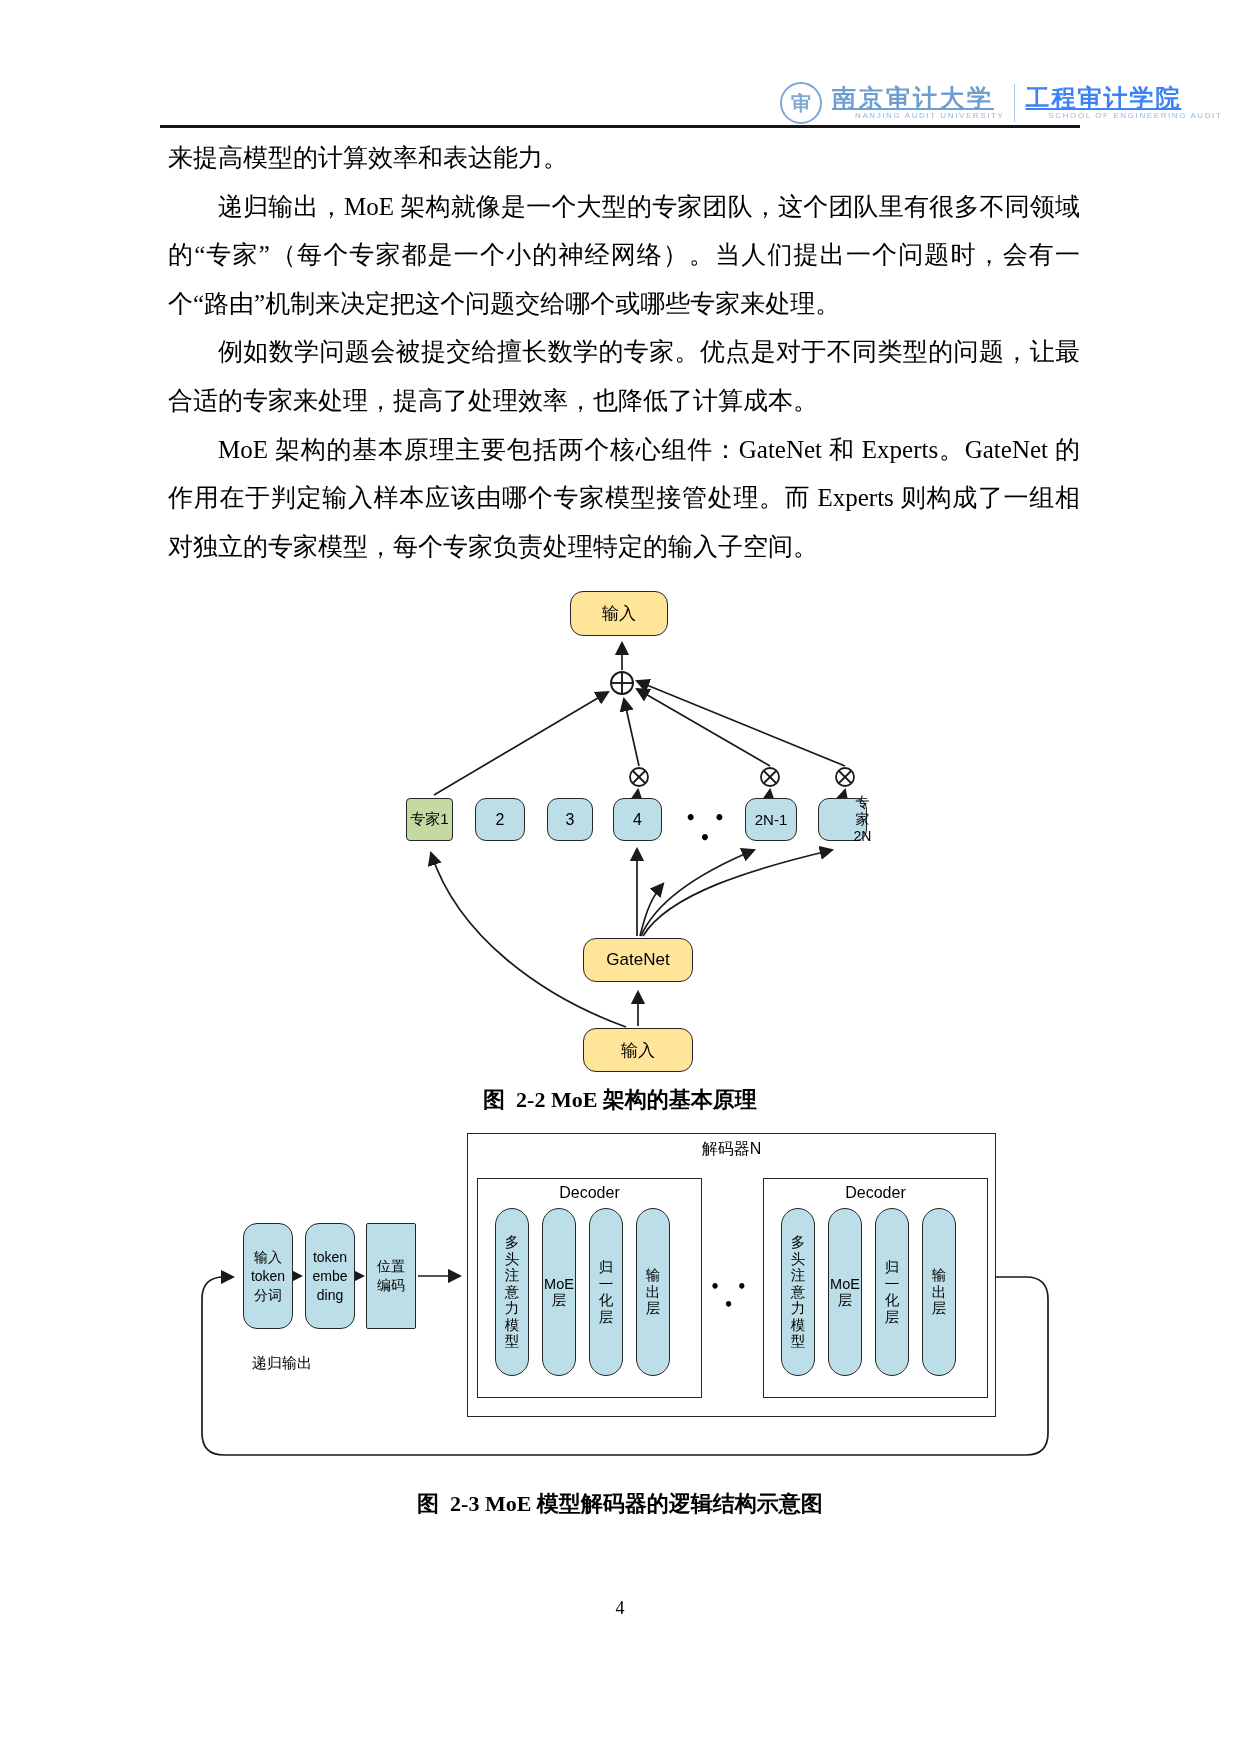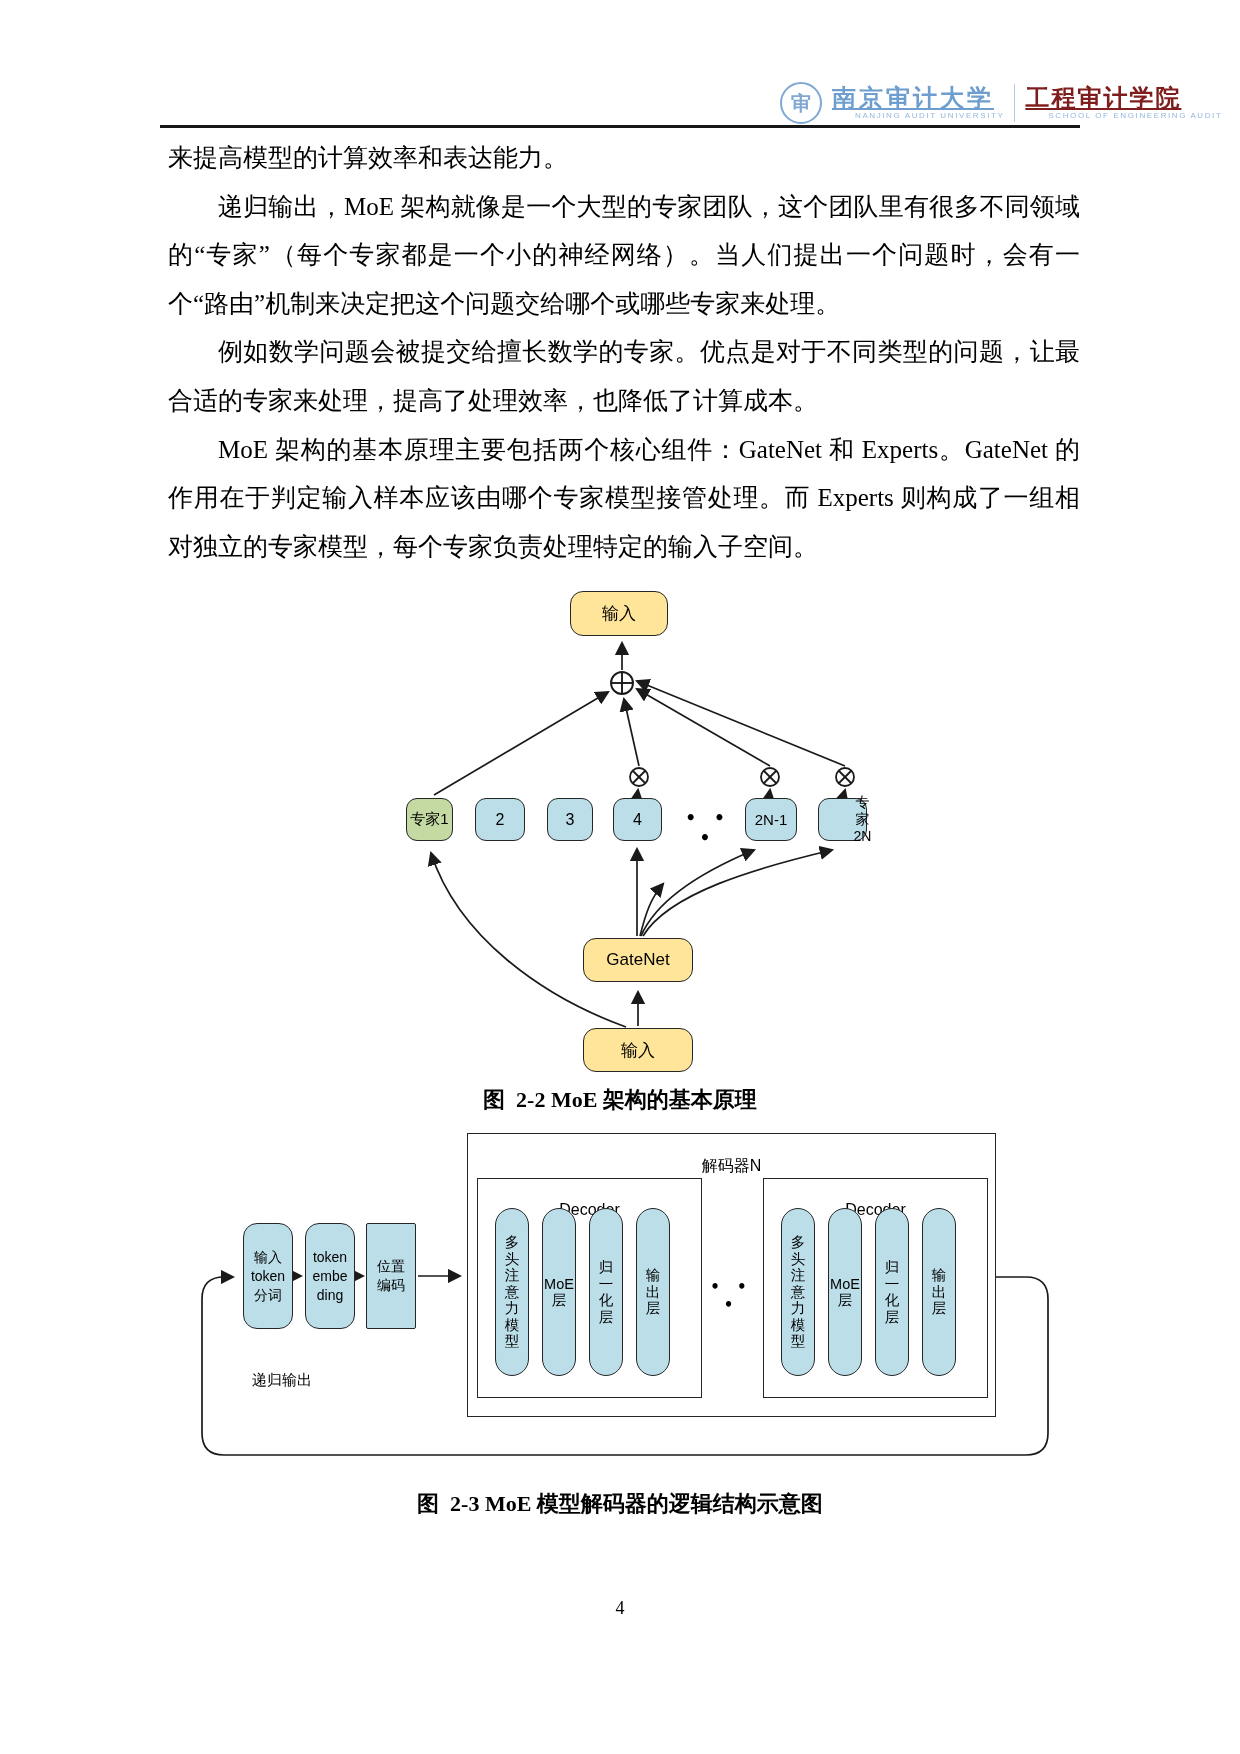--- a/index.html
+++ b/index.html
@@ -7,42 +7,42 @@
         font-family:"Liberation Serif","DejaVu Serif",serif;color:#000;}
 
   
   .hdr{position:absolute;left:780px;top:80px;height:46px;display:flex;align-items:center;gap:10px;}
   .seal{width:38px;height:38px;border:2.5px solid var(--brand,#7FA8D4);border-radius:50%;
         display:flex;align-items:center;justify-content:center;color:var(--brand,#7FA8D4);
         font-size:20px;font-weight:bold;font-family:"Liberation Serif",serif;}
   .hdr-block{display:flex;flex-direction:column;justify-content:center;}
   .hdr-cn{font-size:24px;font-weight:bold;color:#6D9ECF;letter-spacing:3px;line-height:26px;
           font-family:"Liberation Serif","DejaVu Serif",serif;text-decoration:underline;}
-  .hdr-cn.kai{color:#7f1d1d;letter-spacing:2px;font-family:"Liberation Sans",sans-serif;}
+  .hdr-cn.kai{color:#3b82f6;letter-spacing:2px;font-family:"Liberation Sans",sans-serif;}
   .hdr-en{font-size:8px;color:#93B8DF;letter-spacing:1.6px;line-height:10px;
           font-family:"Liberation Sans",sans-serif;padding-left:23px;}
   .hdr-div{width:1px;height:38px;background:#AECBE8;}
   .hdr-rule{position:absolute;left:160px;top:125px;width:920px;height:2.5px;background:#161616;}
 
   
   .bodytext{position:absolute;left:168px;top:134px;width:912px;font-size:25px;
             line-height:48.6px;text-align:justify;text-justify:inter-ideograph;}
   .bodytext p{margin:0;text-indent:2em;}
   .bodytext p.noindent{text-indent:0;}
 
   
   .dbox{position:absolute;box-sizing:border-box;border:1.8px solid #262626;
         display:flex;align-items:center;justify-content:center;text-align:center;
         font-family:"Liberation Sans","DejaVu Sans",sans-serif;white-space:pre-line;}
   .yellow{background:var(--yellow,#FFE599);border-radius:13px;font-size:17px;}
   .blue{background:var(--blue,#BCDEE9);border-radius:11px;font-size:16px;}
-  .green{background:var(--green,#C5D9A2);border-radius:11px;font-size:15px;}
+  .green{background:var(--green,#C5D9A2);border-radius:4px;font-size:15px;}
   .plain{border:1.6px solid #262626;background:#fff;border-radius:0;}
   .dlabel{position:absolute;font-family:"Liberation Sans","DejaVu Sans",sans-serif;
-          font-size:16px;white-space:pre;margin-top:17px;}
+          font-size:16px;white-space:pre;}
   .dots{position:absolute;font-family:"DejaVu Sans",sans-serif;font-size:17px;
         letter-spacing:6px;font-weight:bold;}
   .caption{position:absolute;left:0;width:1240px;text-align:center;font-weight:bold;
            font-size:22px;white-space:pre-wrap;}
   svg.overlay{position:absolute;left:0;top:0;pointer-events:none;}
   .pill{position:absolute;box-sizing:border-box;width:34px;border:1.6px solid #262626;
         border-radius:17px;background:var(--blue,#BCDEE9);display:flex;align-items:center;
         justify-content:center;text-align:center;font-size:14.5px;line-height:16.5px;
         font-family:"Liberation Sans",sans-serif;white-space:pre-line;}
   .pagenum{position:absolute;left:0;top:1598px;width:1240px;text-align:center;font-size:18px;}

